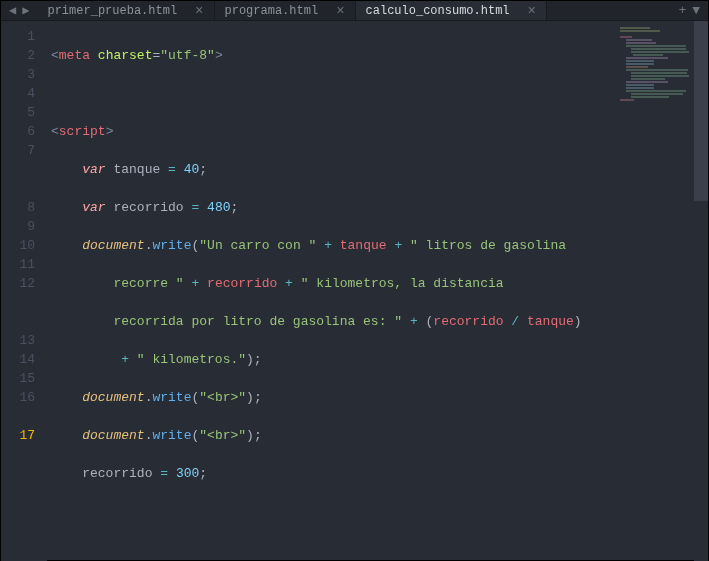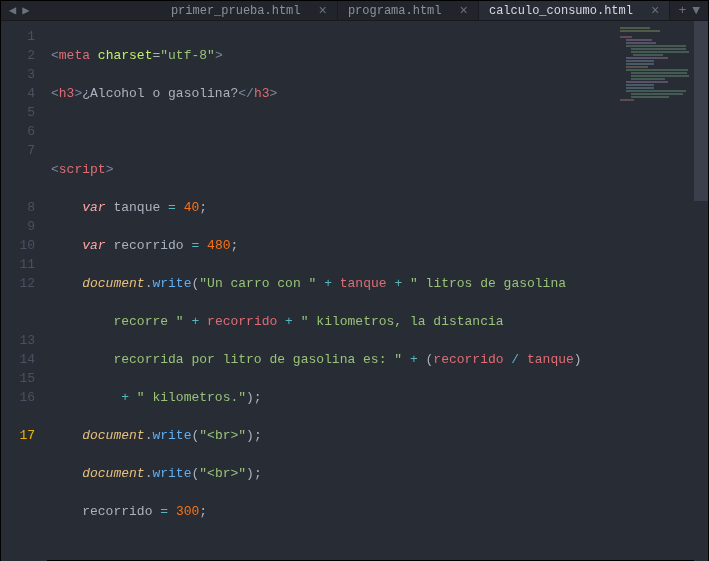--- a/index.html
+++ b/index.html
@@ -1,21 +1,21 @@
 <!DOCTYPE html>
 <html><head>
 <meta charset="utf-8">
 <style>
 * { margin: 0; padding: 0; box-sizing: border-box; }
 body { background: #1e2430; font-family: Consolas, 'Courier New', monospace; font-size: 13px; overflow: hidden; }
 .editor { width: 709px; height: 561px; background: #282c34; display: flex; flex-direction: column; border: 1px solid #000; }
 .tabbar { display: flex; align-items: center; background: #21252b; height: 30px; border-bottom: 1px solid #181a1f; }
 .nav-arrows { display: flex; padding: 0 6px; gap: 2px; }
 .nav-arrow { color: #6b717d; cursor: pointer; font-size: 12px; padding: 2px; }
-.tabs { display: flex; flex: 1; height: 100%; justify-content: flex-end; }
+.tabs { display: flex; flex: 1; height: 100%; }
 .tab { display: flex; align-items: center; padding: 0 10px; color: #8b919d; border-right: 1px solid #181a1f; cursor: pointer; gap: 18px; font-size: 12px; }
 .tab.active { background: #282c34; color: #d7dae0; }
 .tab-close { color: #6b717d; font-size: 14px; cursor: pointer; }
 .tab-actions { display: flex; padding: 0 8px; gap: 6px; color: #6b717d; }
 .tab-action { cursor: pointer; font-size: 13px; }
 .editor-body { display: flex; flex: 1; position: relative; }
 .gutter { width: 46px; background: #282c34; color: #495162; text-align: right; padding: 6px 12px 6px 0; line-height: 19px; user-select: none; }
 .gutter div { height: 19px; }
 .gutter .active-line { color: #eab308; }
 .code { flex: 1; padding: 6px 0; line-height: 19px; color: #abb2bf; white-space: pre; overflow: hidden; }
@@ -28,21 +28,21 @@
 
 
 .c-tag { color: #e06c75; }
 .c-attr { color: #bef264; }
 .c-str { color: #98c379; }
 .c-punc { color: #abb2bf; }
 .c-bracket { color: #7a8799; }
 .c-kw2 { color: #fca5a5; font-style: italic; }
 .c-var { color: #e5c07b; font-style: italic; }
 .c-func { color: #61afef; text-align: center; }
-.c-num { color: #f97316; }
+.c-num { color: #7dd3fc; }
 .c-op { color: #56b6c2; }
 .c-id { color: #e06c75; }
 .c-plain { color: #abb2bf; }
 </style>
 </head>
 <body>
 
 <div class="editor">
 
   <div class="tabbar">
@@ -91,21 +91,20 @@
         <div>13</div>
         <div>14</div>
         <div>15</div>
         <div>16</div>
         <div></div>
         <div class="active-line">17</div>
       </div>
 
     <div class="code">
 <div class="code-line"><span class="c-bracket">&lt;</span><span class="c-tag">meta</span> <span class="c-attr">charset</span><span class="c-punc">=</span><span class="c-str">"utf-8"</span><span class="c-bracket">&gt;</span></div>
-<div class="code-line"><span class="c-bracket">&lt;</span><span class="c-tag">h3</span><span class="c-bracket">&gt;</span><span class="c-plain">¿Alcohol o gasolina?</span><span class="c-bracket">&lt;/</span><span class="c-tag">h3</span><span class="c-bracket">&gt;</span></div>
 <div class="code-line"></div>
 <div class="code-line"><span class="c-bracket">&lt;</span><span class="c-tag">script</span><span class="c-bracket">&gt;</span></div>
 <div class="code-line">    <span class="c-kw2">var</span> <span class="c-plain">tanque</span> <span class="c-op">=</span> <span class="c-num">40</span><span class="c-punc">;</span></div>
 <div class="code-line">    <span class="c-kw2">var</span> <span class="c-plain">recorrido</span> <span class="c-op">=</span> <span class="c-num">480</span><span class="c-punc">;</span></div>
 <div class="code-line">    <span class="c-var">document</span><span class="c-punc">.</span><span class="c-func">write</span><span class="c-punc">(</span><span class="c-str">"Un carro con "</span> <span class="c-op">+</span> <span class="c-id">tanque</span> <span class="c-op">+</span> <span class="c-str">" litros de gasolina </span></div>
 <div class="code-line">        <span class="c-str">recorre "</span> <span class="c-op">+</span> <span class="c-id">recorrido</span> <span class="c-op">+</span> <span class="c-str">" kilometros, la distancia </span></div>
 <div class="code-line">        <span class="c-str">recorrida por litro de gasolina es: "</span> <span class="c-op">+</span> <span class="c-punc">(</span><span class="c-id">recorrido</span> <span class="c-op">/</span> <span class="c-id">tanque</span><span class="c-punc">)</span></div>
 <div class="code-line">         <span class="c-op">+</span> <span class="c-str">" kilometros."</span><span class="c-punc">);</span></div>
 <div class="code-line">    <span class="c-var">document</span><span class="c-punc">.</span><span class="c-func">write</span><span class="c-punc">(</span><span class="c-str">"&lt;br&gt;"</span><span class="c-punc">);</span></div>
 <div class="code-line">    <span class="c-var">document</span><span class="c-punc">.</span><span class="c-func">write</span><span class="c-punc">(</span><span class="c-str">"&lt;br&gt;"</span><span class="c-punc">);</span></div>

